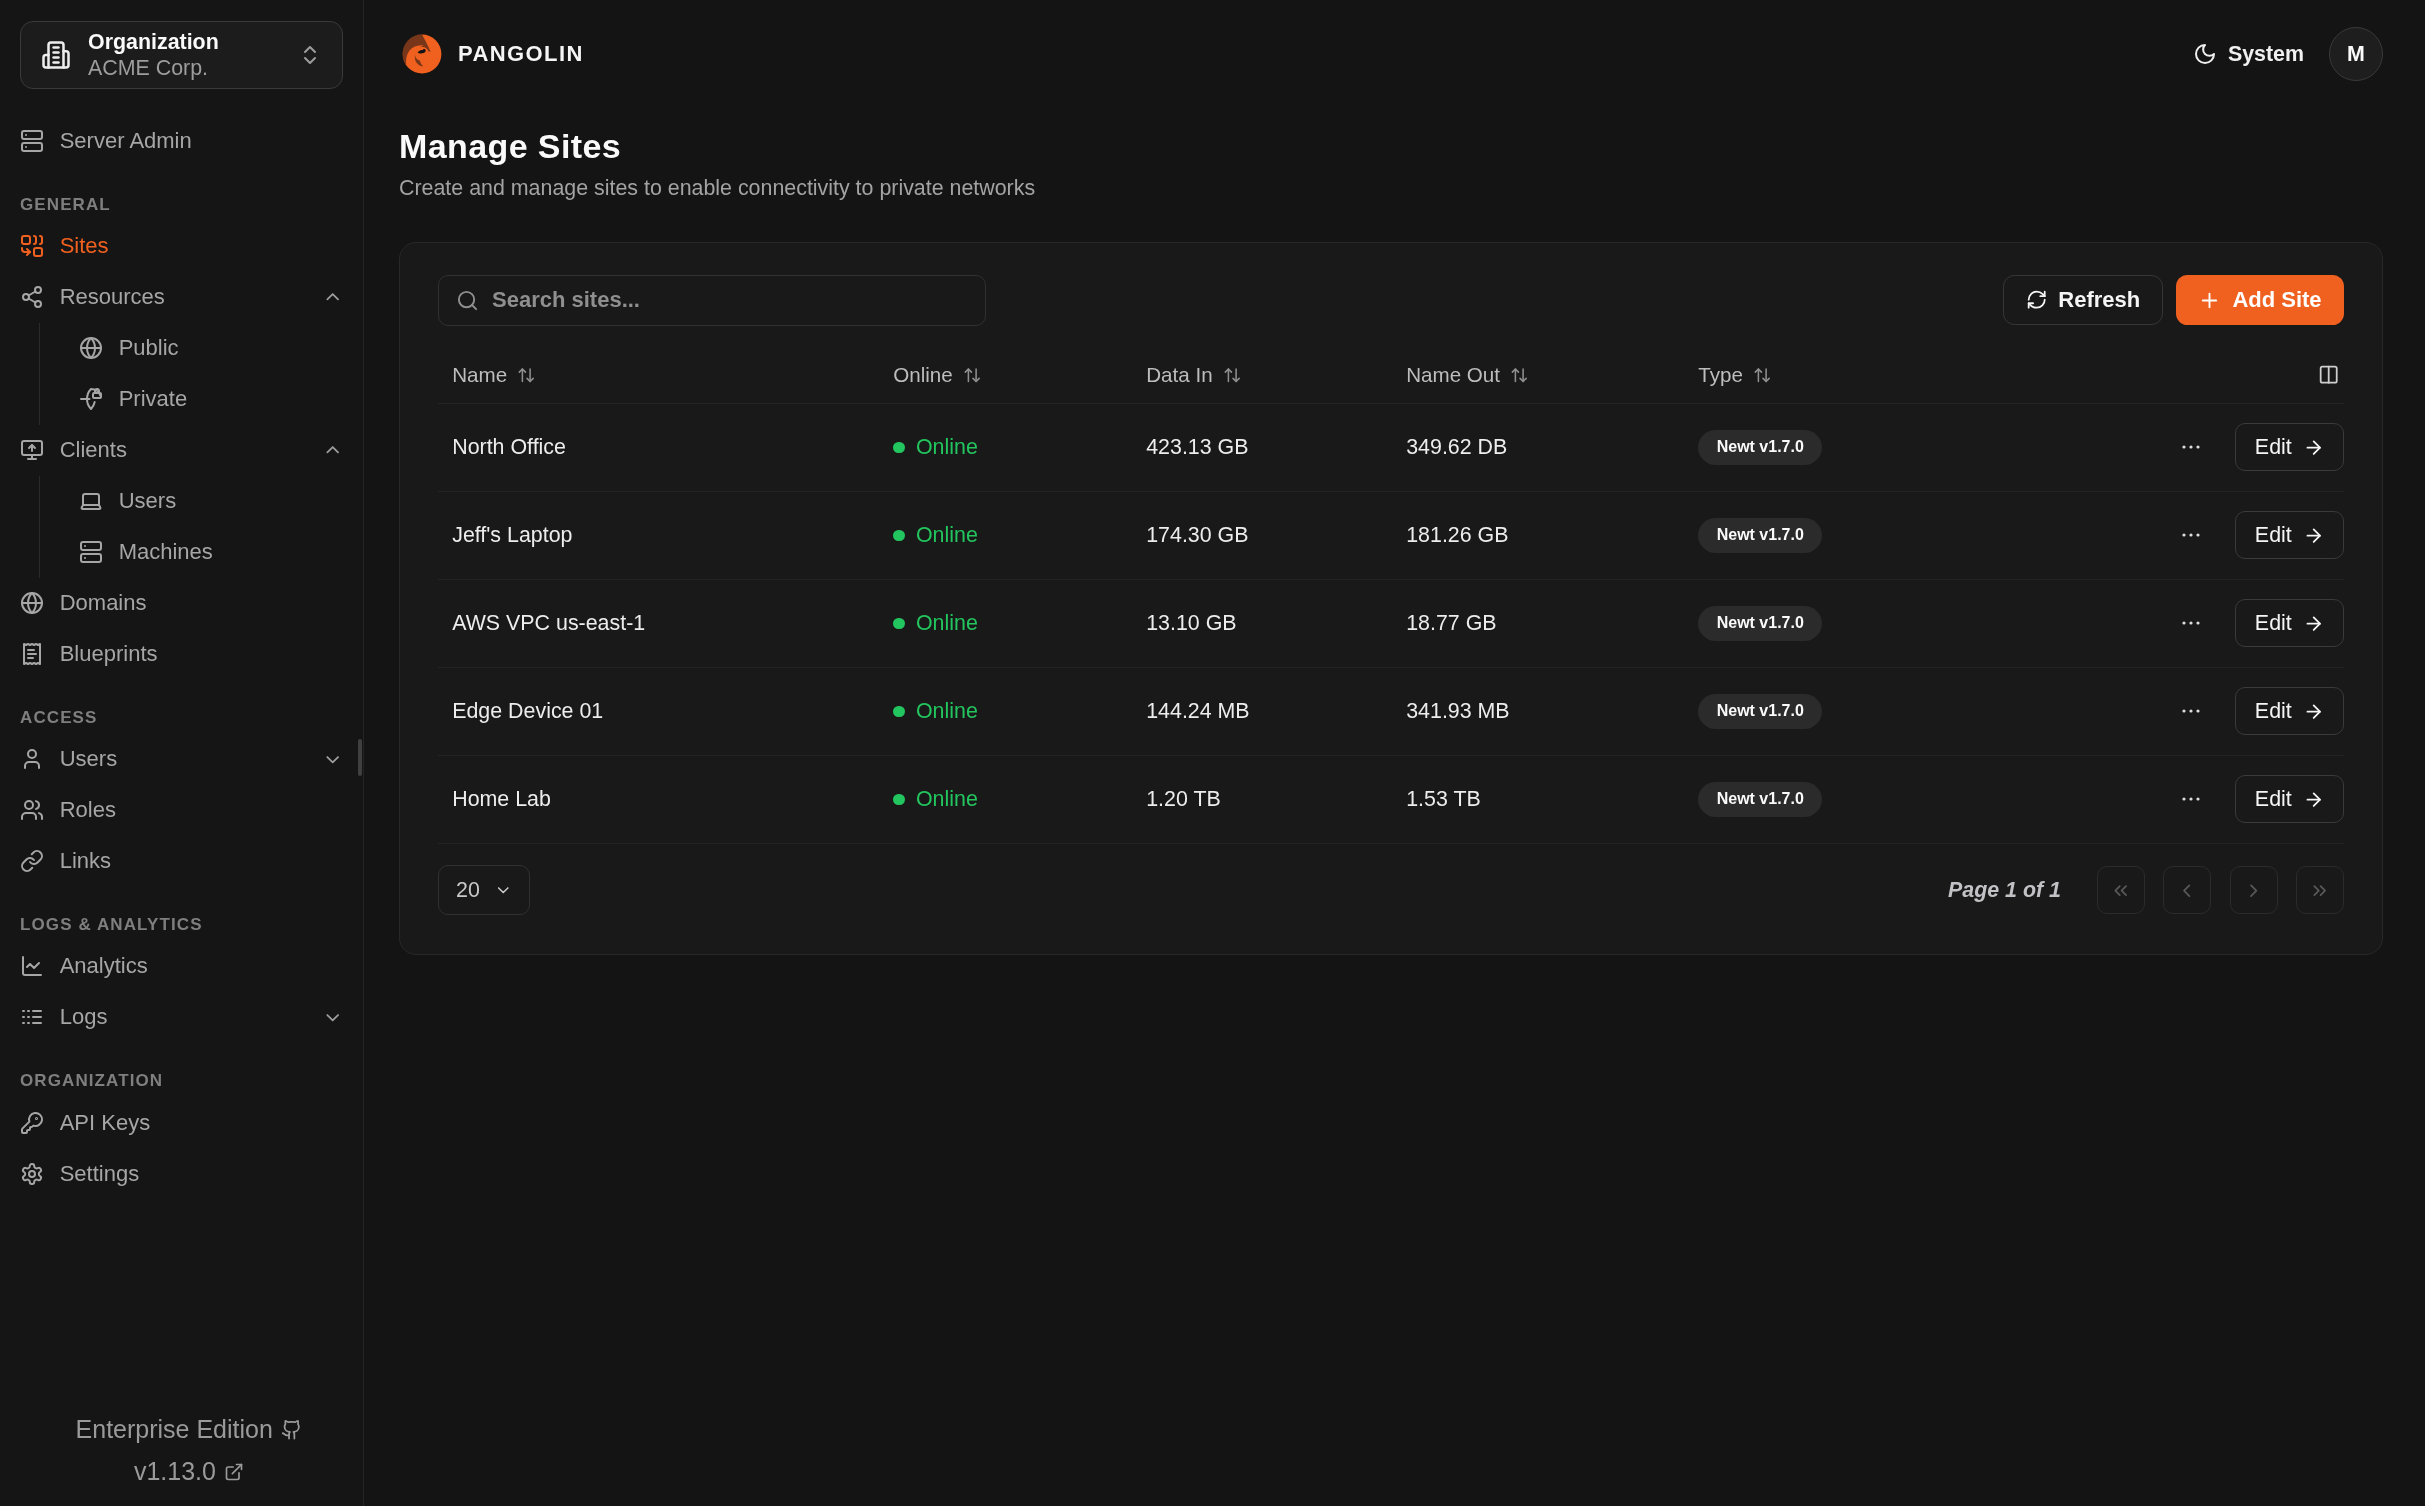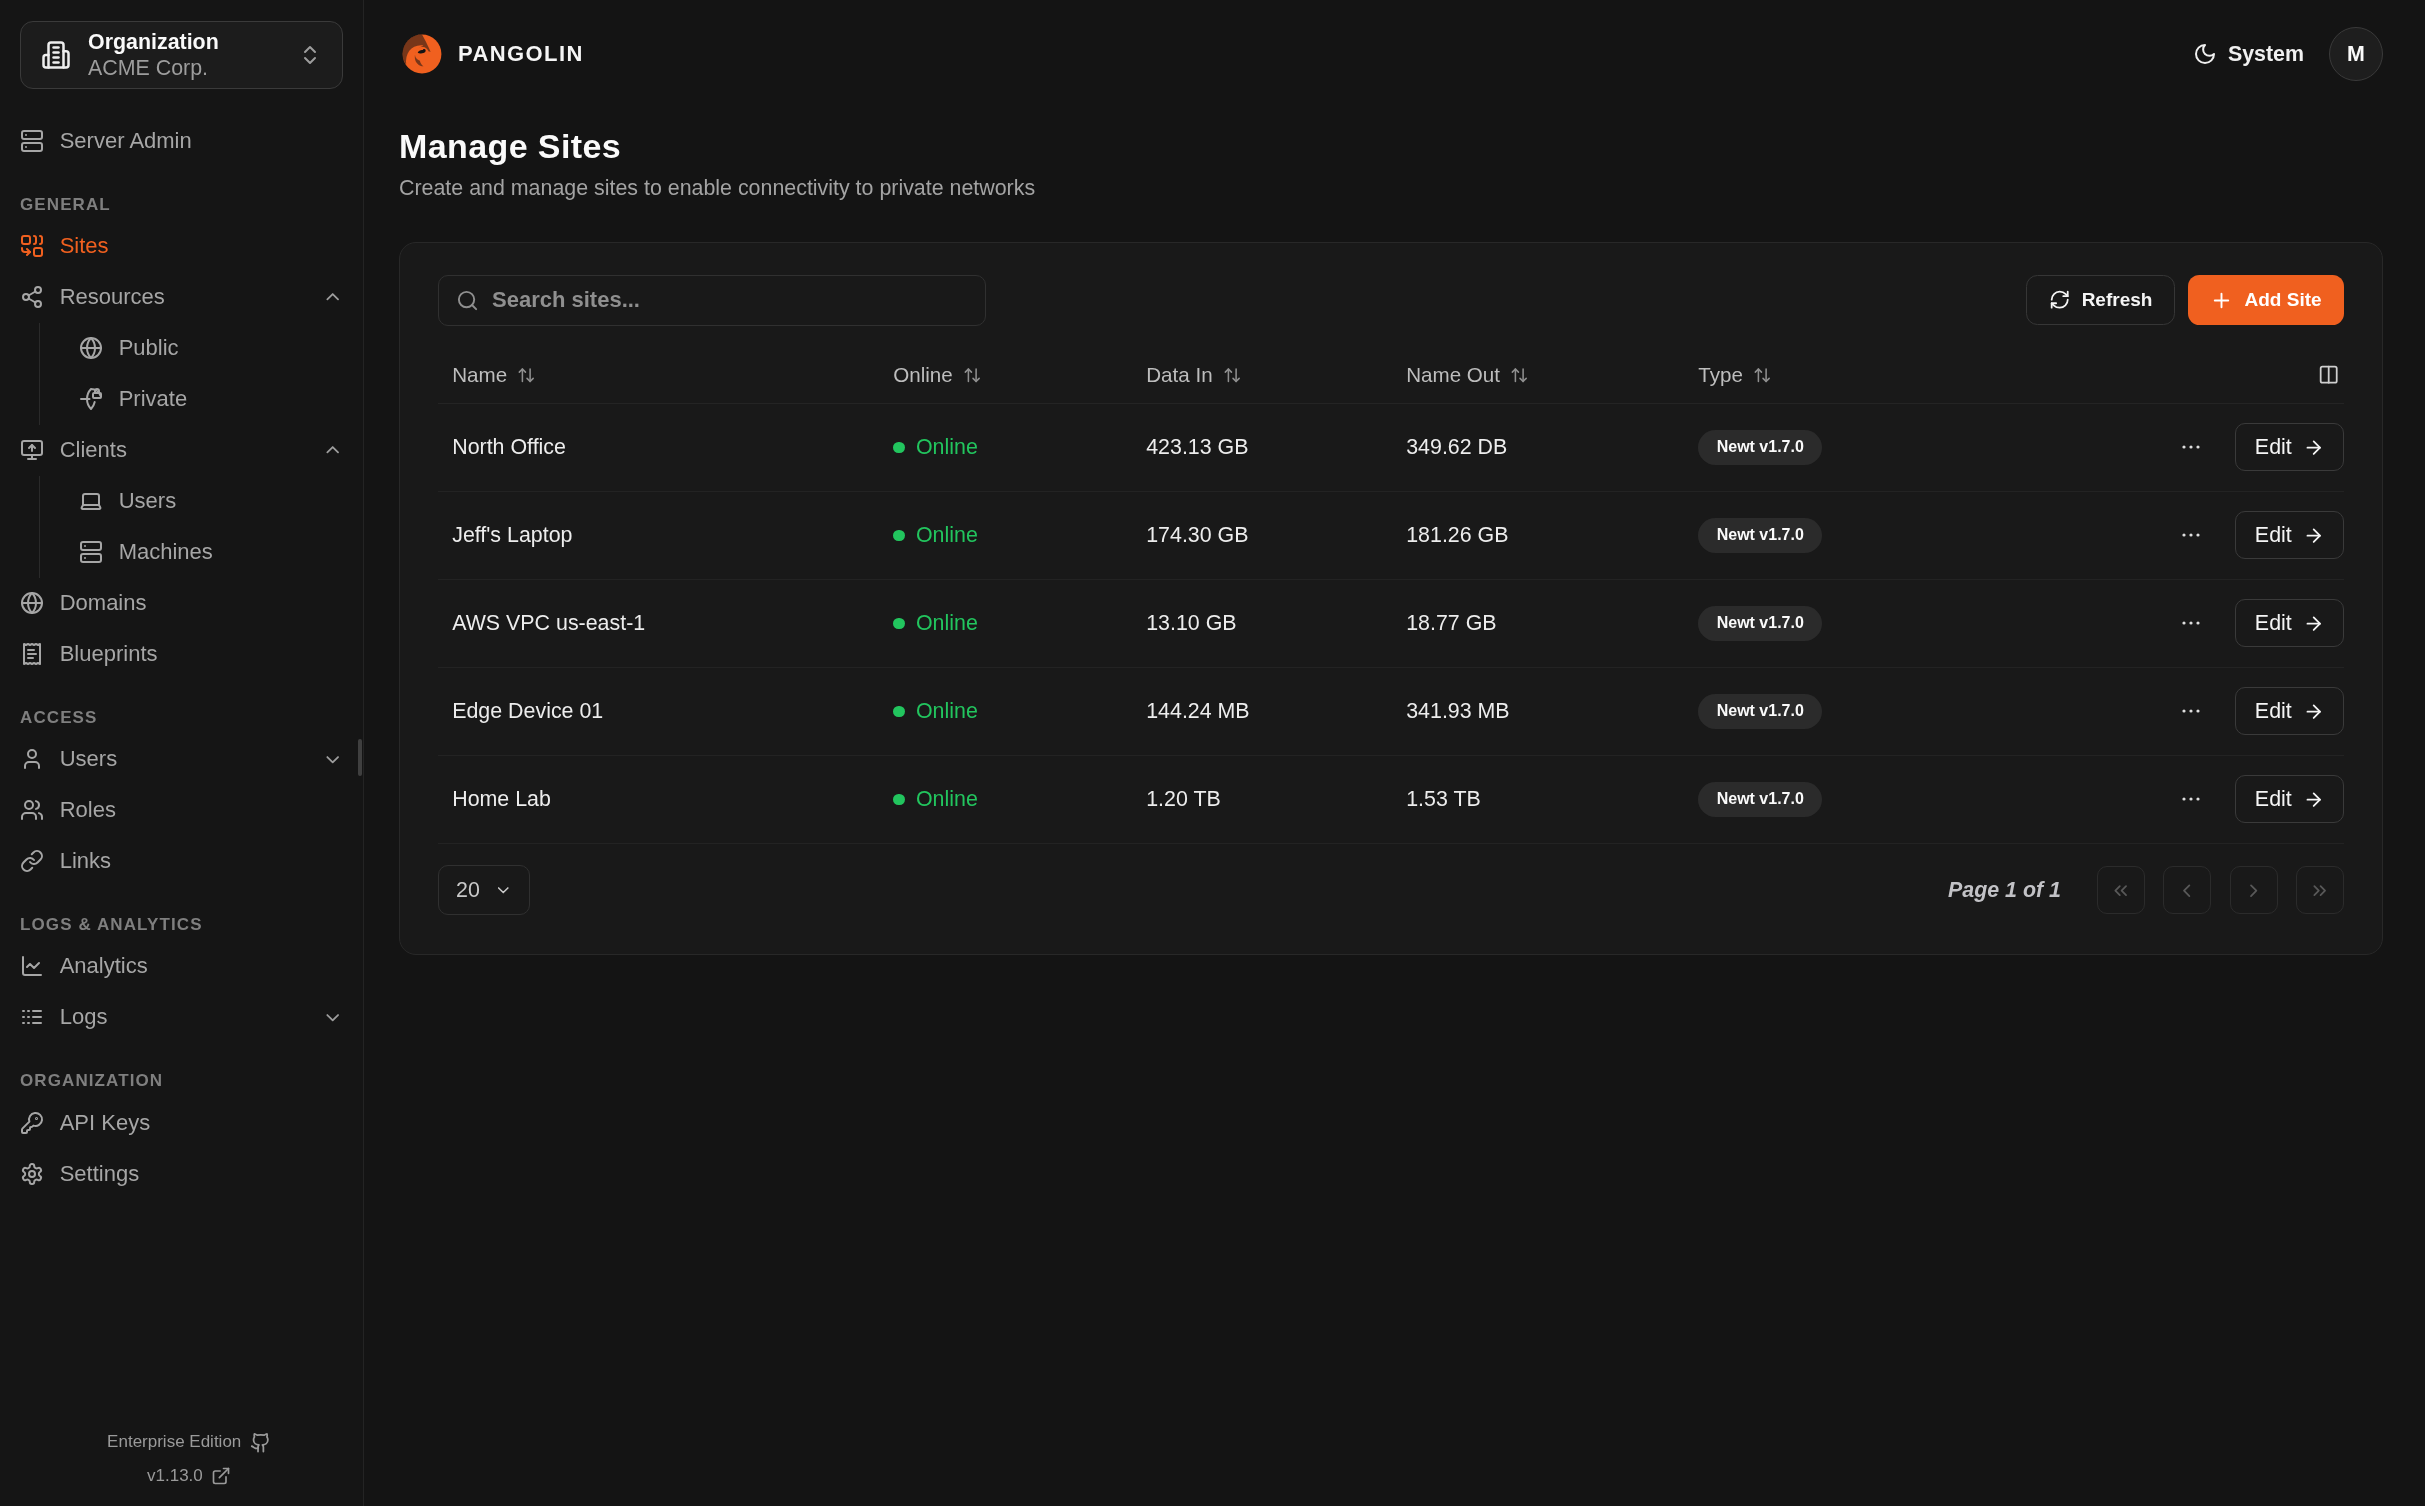--- a/index.html
+++ b/index.html
@@ -20,21 +20,21 @@
   .nav-item { display:flex; align-items:center; gap:15.7px; height:51px; color:var(--muted); font-size:22px; cursor:pointer; border-radius:8.5px; }
   .nav-item .nico { color:var(--muted); flex:0 0 auto; }
   .nav-item .nlabel { flex:1; }
   .nav-item .nchev { color:#9d9d9d; }
   .nav-item.active, .nav-item.active .nico { color:var(--accent); }
   .server-admin { margin-top:26px; }
   .section-label { margin-top:28.5px; margin-bottom:5.7px; font-size:17px; font-weight:700; letter-spacing:1.1px; color:#7f7f7f; }
   .nav-group { margin-left:19px; border-left:1.4px solid #2a2a2a; padding-left:39px; }
   .nav-group .nav-item { font-size:22px; }
 
-  .sidebar-footer { position:absolute; left:16px; right:0.7px; bottom:20px; text-align:center; color:#9a9a9a; font-size:17px; }
+  .sidebar-footer { position:absolute; left:16px; right:0.7px; bottom:20px; text-align:center; color:#9a9a9a; font-size:25px; }
   .sidebar-footer .line { display:flex; align-items:center; justify-content:center; gap:8.5px; margin-top:13px; }
   .sb-thumb { position:absolute; right:1.4px; top:739px; width:3.6px; height:37px; border-radius:2.1px; background:#3f3f3f; }
 
   
   .main { margin-left:364px; padding:0 43px 0 35px; }
   .topbar { height:108px; display:flex; align-items:center; justify-content:space-between; }
   .brand { display:flex; align-items:center; gap:13px; }
   .brand-name { font-size:22px; font-weight:700; letter-spacing:1.4px; color:#f5f5f5; }
   .top-right { display:flex; align-items:center; gap:25px; }
   .theme-toggle { display:flex; align-items:center; gap:11.4px; font-size:21.4px; font-weight:600; color:#f0f0f0; cursor:pointer; }
@@ -42,21 +42,21 @@
 
   .page-title { margin-top:18.5px; font-size:34px; font-weight:700; letter-spacing:0.4px; }
   .page-subtitle { margin-top:10px; font-size:21.4px; color:#a3a3a3; }
 
   .card { margin-top:41px; background:#191919; border:0.7px solid #282828; border-radius:17px; padding:32px 38px 39px 38px; }
   .toolbar { display:flex; align-items:center; justify-content:space-between; }
   .search-wrap { display:flex; align-items:center; gap:13px; width:548px; height:51px; border:0.7px solid #303030; border-radius:10px; padding:0 17px; color:#8f8f8f; background:#191919; }
   .search-wrap input { flex:1; background:transparent; border:none; outline:none; color:#a16207; font-size:22px; font-family:"Liberation Sans", sans-serif;font-weight:bold; }
   .search-wrap input::placeholder { color:#8f8f8f; }
   .toolbar-actions { display:flex; align-items:center; gap:13px; }
-  .btn { display:flex; align-items:center; gap:11.4px; height:50px; padding:0 21.4px; border-radius:11.4px; font-size:19px; font-weight:600; cursor:pointer; border:0.7px solid transparent; font-family:"Liberation Sans", sans-serif; }
+  .btn { display:flex; align-items:center; gap:11.4px; height:50px; padding:0 21.4px; border-radius:11.4px; font-size:22px; font-weight:600; cursor:pointer; border:0.7px solid transparent; font-family:"Liberation Sans", sans-serif; }
   .btn-outline { background:transparent; border-color:#363636; color:#f5f5f5; }
   .btn-accent { background:var(--accent); color:#ffffff; }
 
   
   .tgrid { display:grid; grid-template-columns:441px 253px 260px 292px 399px 1fr; align-items:center; }
   .thead { margin-top:21.4px; height:57px; border-bottom:0.7px solid #242424; color:#bdbdbd; font-size:20.6px; }
   .th { display:flex; align-items:center; gap:10px; padding-left:14.2px; }
   .th .sort { color:#8f8f8f; cursor:pointer; }
   .th-actions { display:flex; justify-content:flex-end; padding-right:4.3px; }
   .columns-btn { color:#cfcfcf; cursor:pointer; }

